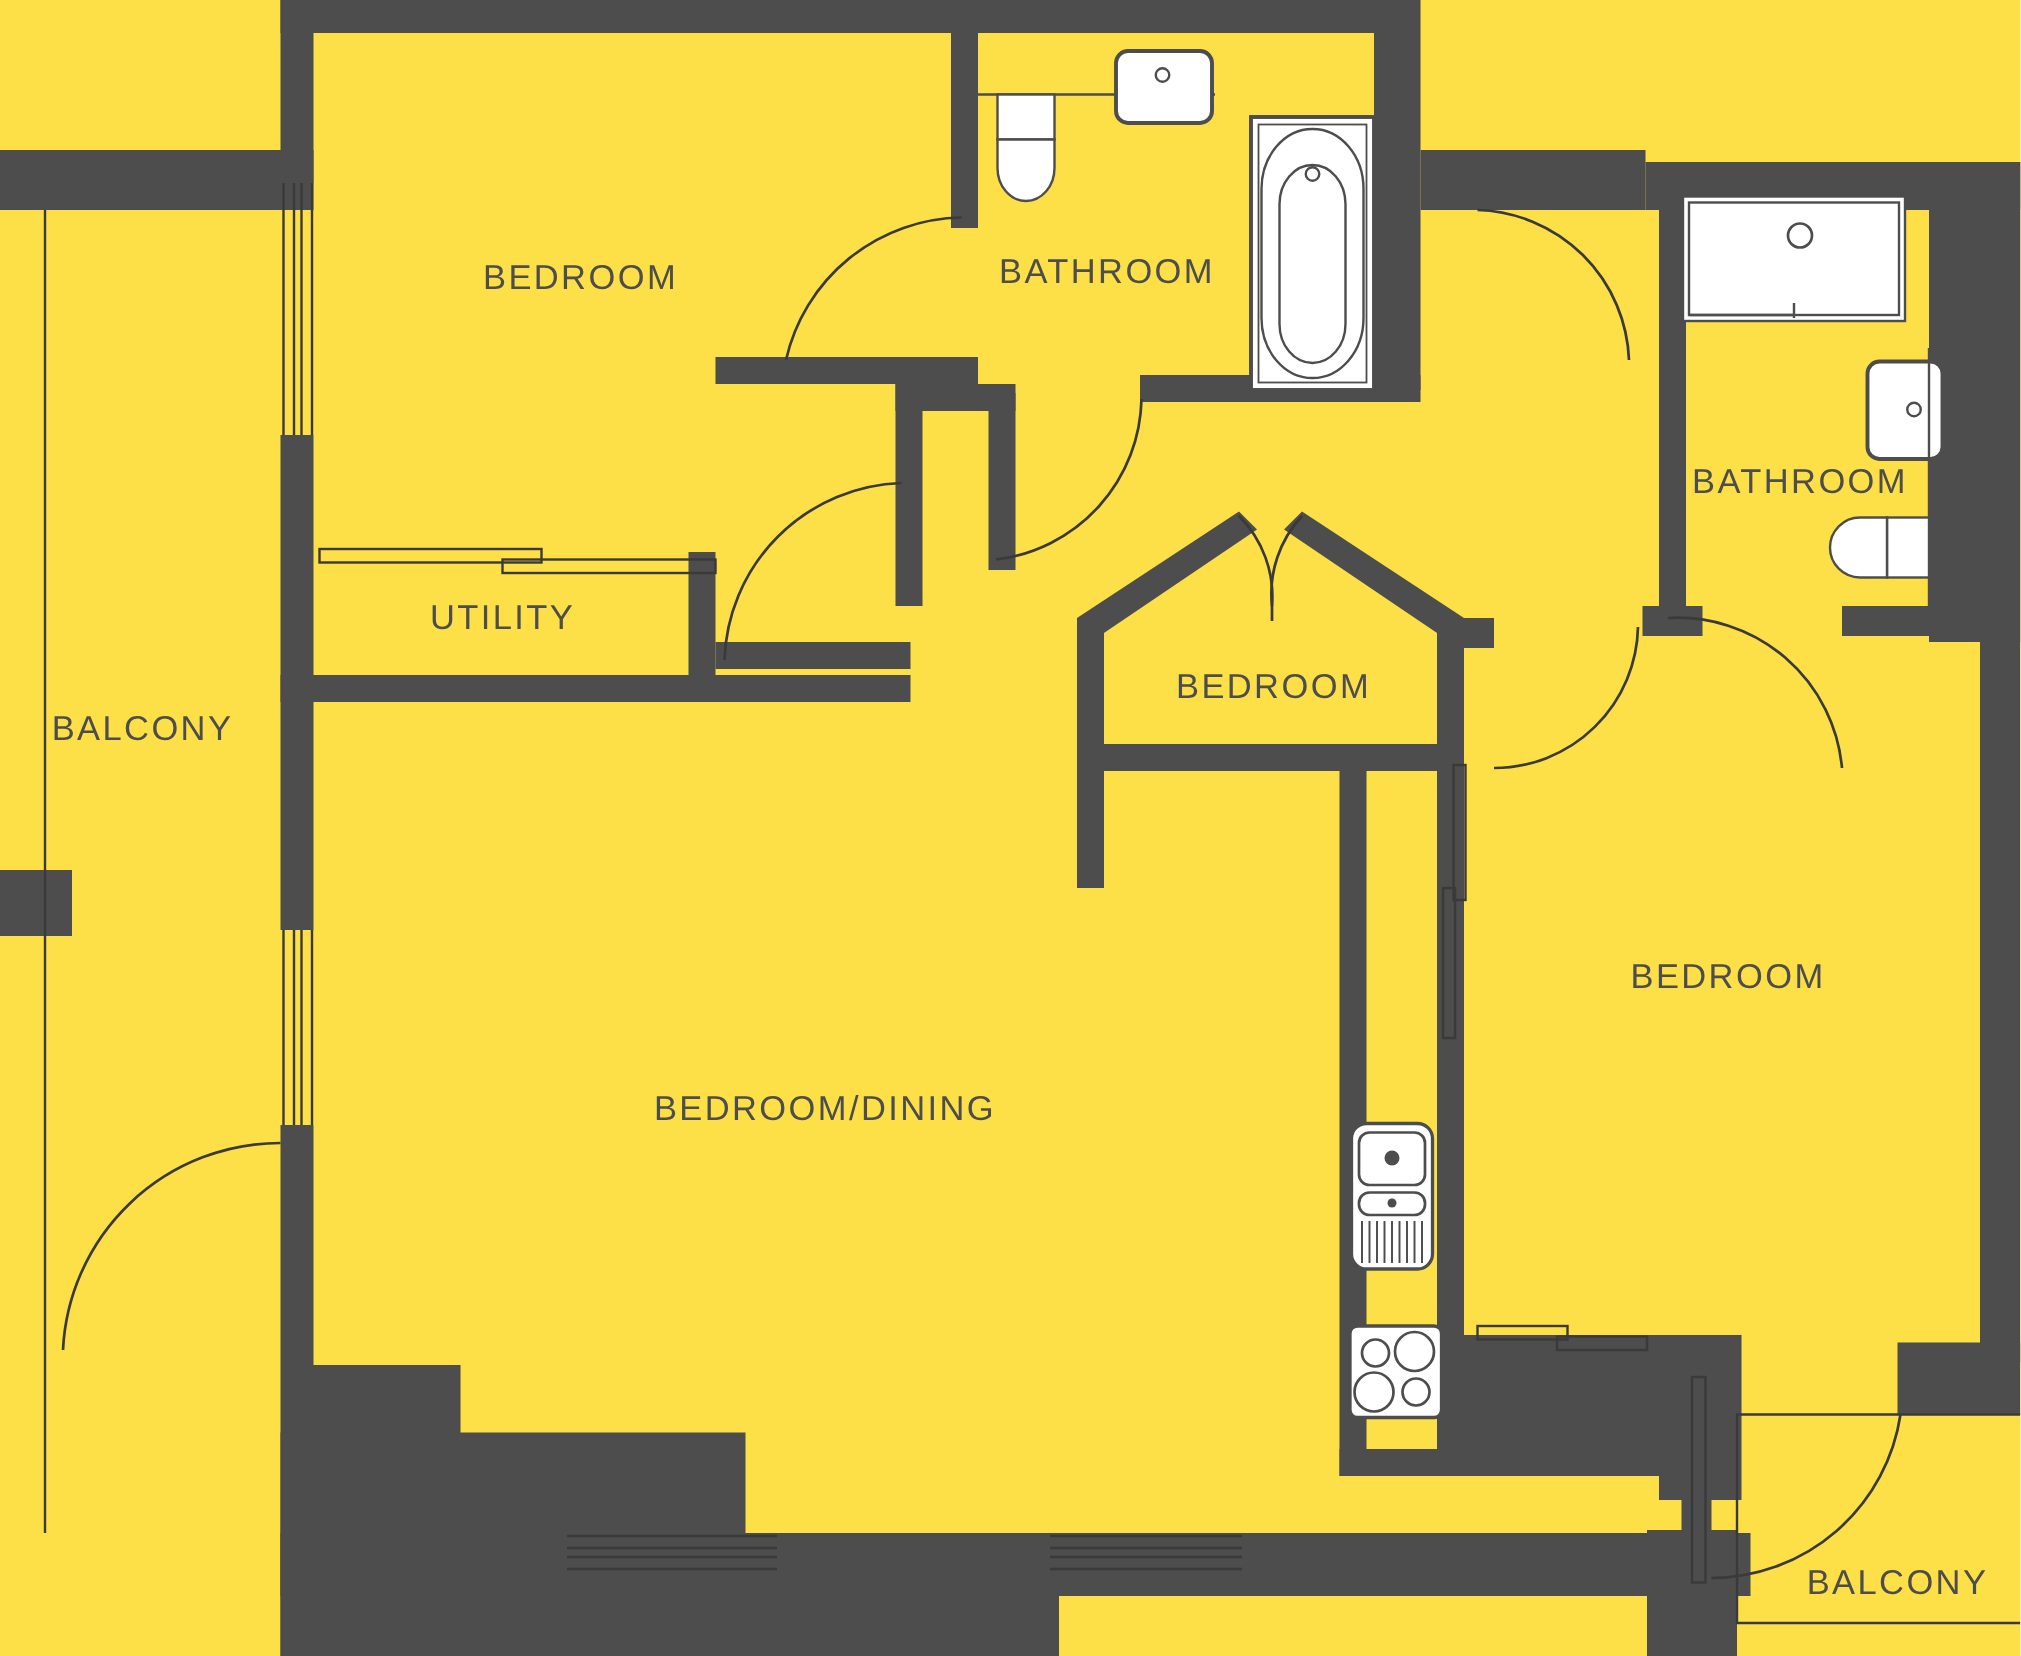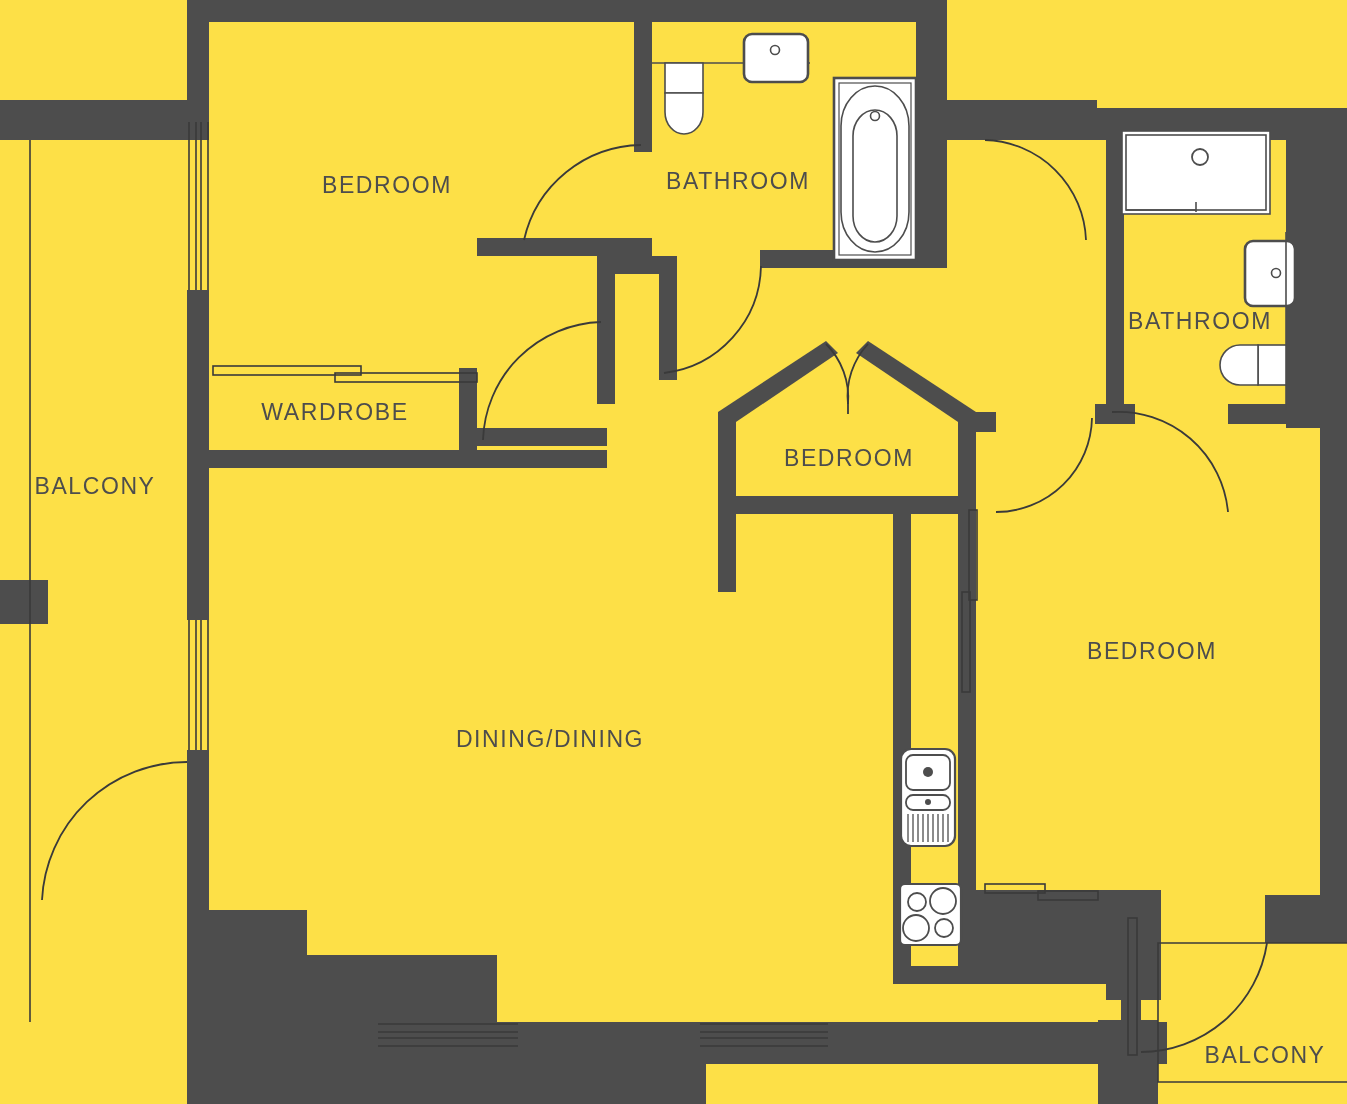--- a/index.html
+++ b/index.html
@@ -252,25 +252,25 @@
     </g>
 
   </svg>
 
   <div class="room-label" style="left:387px; top:185px;">BEDROOM</div>
 
   <div class="room-label" style="left:738px; top:181px;">BATHROOM</div>
 
   <div class="room-label" style="left:1200px; top:321px;">BATHROOM</div>
 
-  <div class="room-label" style="left:335px; top:412px;">WARDROBE</div>
+  <div class="room-label" style="left:335px; top:412px;">UTILITY</div>
 
   <div class="room-label" style="left:95px; top:486px;">BALCONY</div>
 
   <div class="room-label" style="left:849px; top:458px;">BEDROOM</div>
 
   <div class="room-label" style="left:1152px; top:651px;">BEDROOM</div>
 
-  <div class="room-label" style="left:550px; top:739px;">DINING/DINING</div>
+  <div class="room-label" style="left:550px; top:739px;">BEDROOM/DINING</div>
 
   <div class="room-label" style="left:1265px; top:1055px;">BALCONY</div>
 
 </div>
 
 </body></html>

